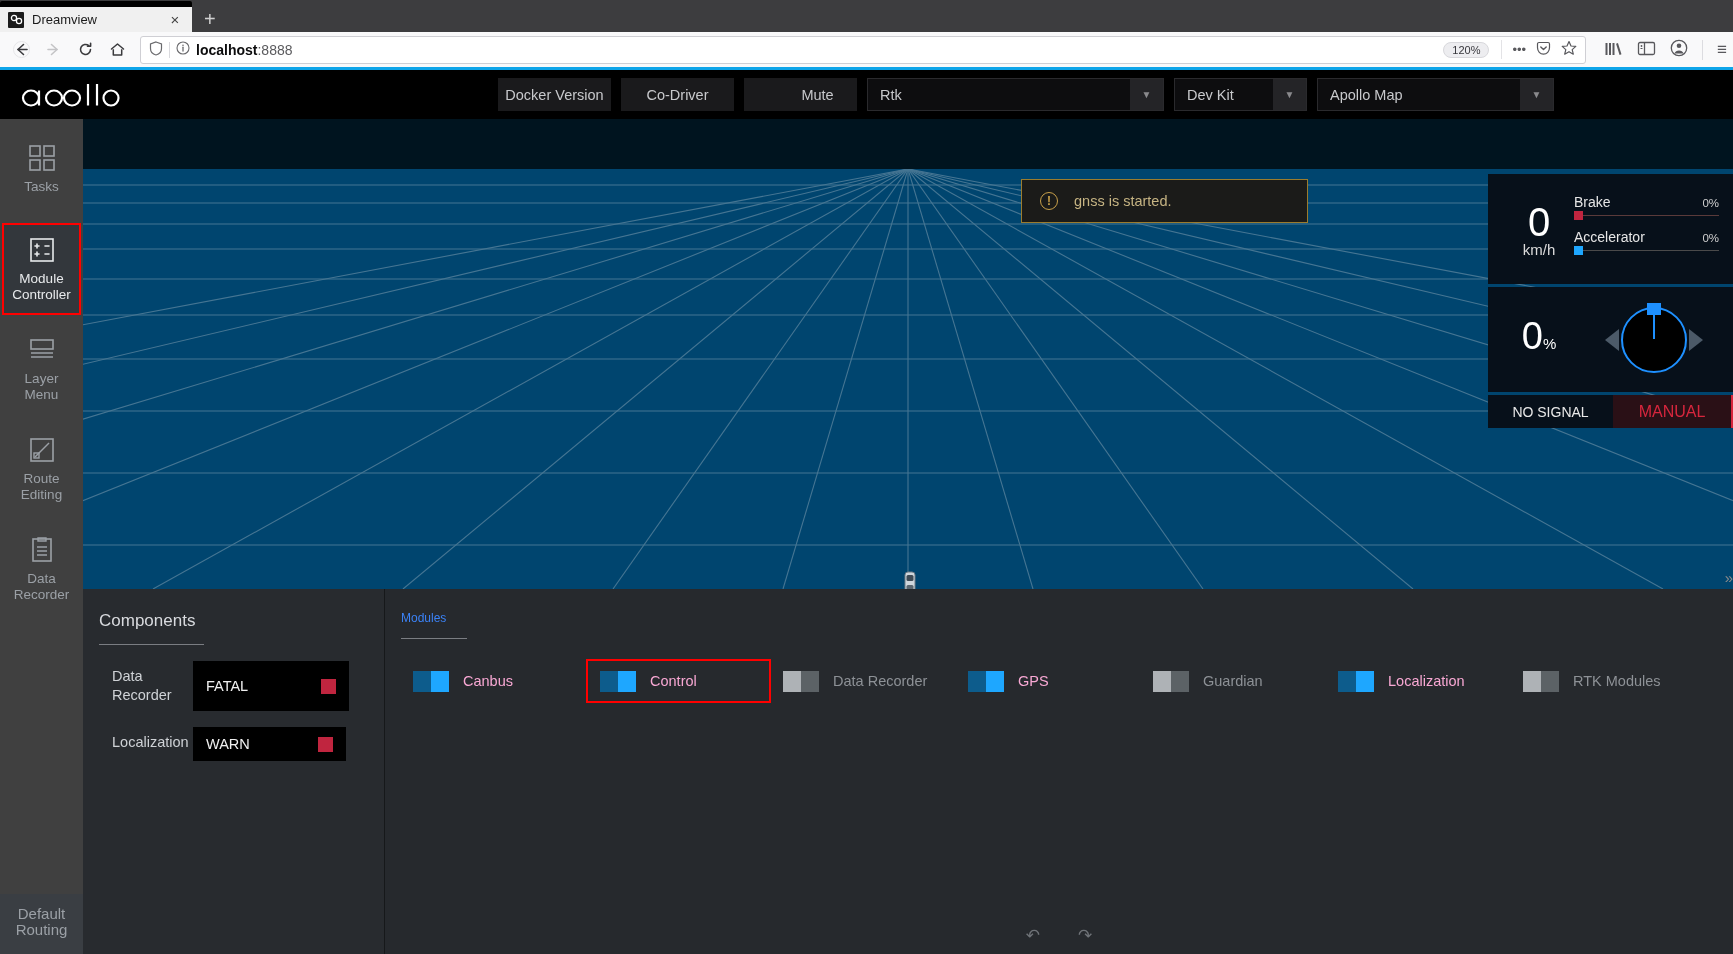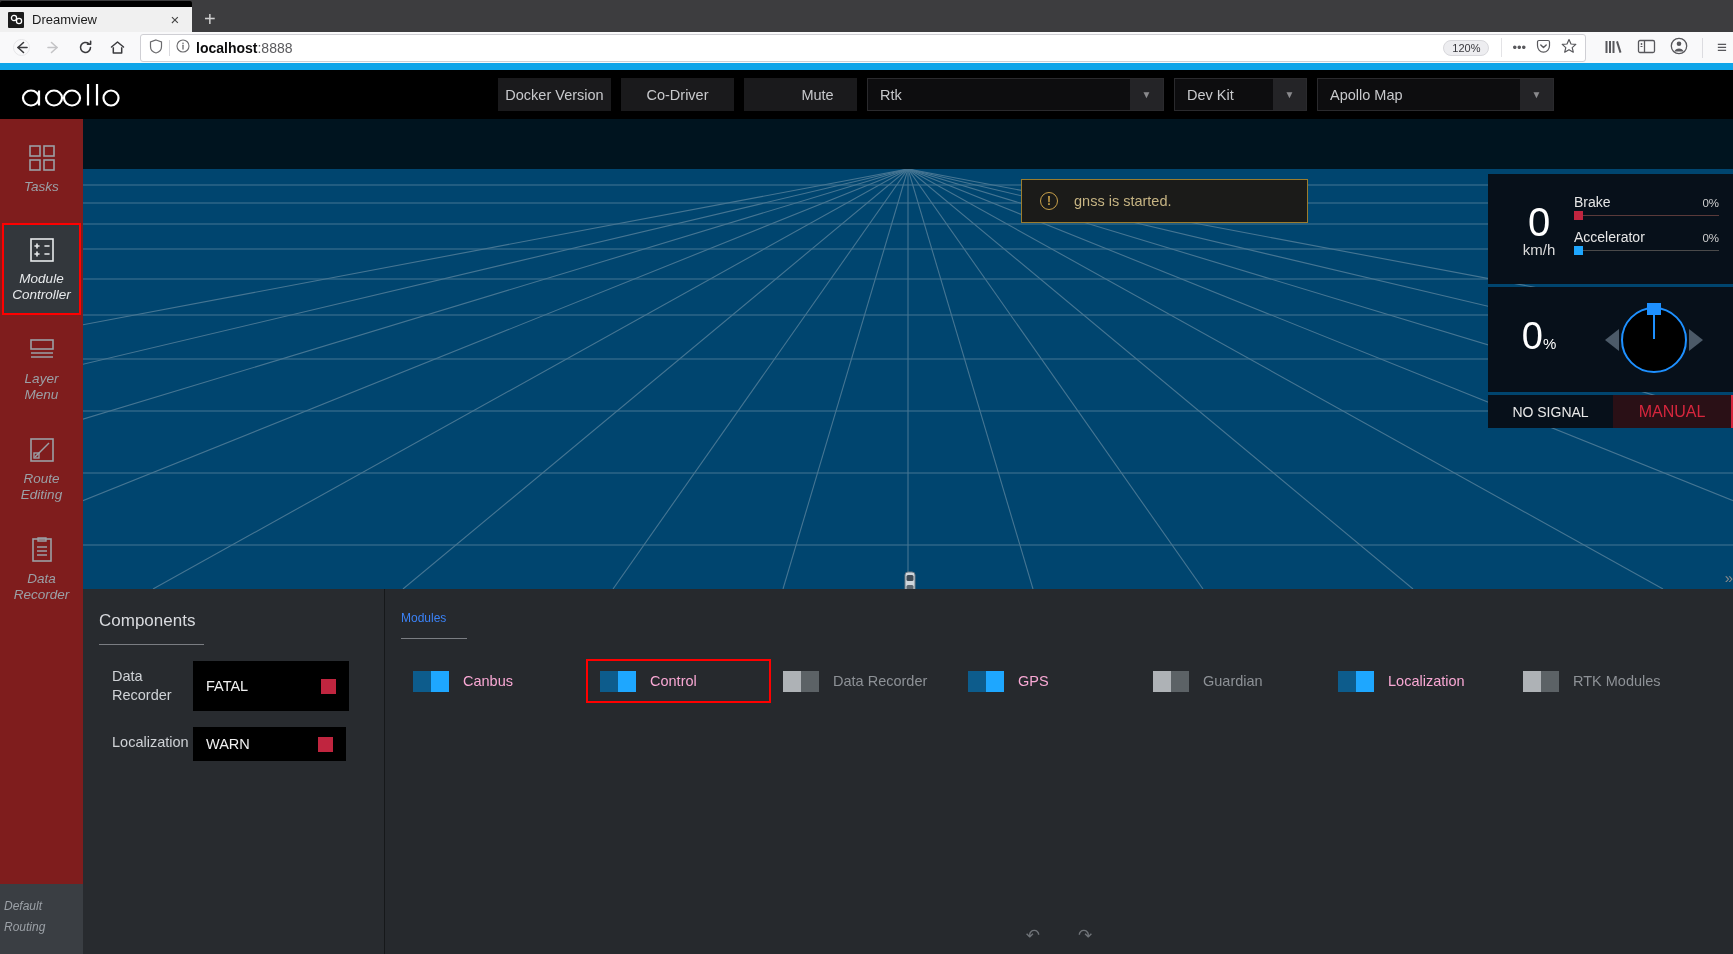--- a/index.html
+++ b/index.html
@@ -25,21 +25,21 @@
     width: 16px; height: 16px; background: #1b1b1b; color: #fff;
     font-size: 10px; display: flex; align-items: center; justify-content: center;
     font-family: "Liberation Mono", monospace; border-radius: 1px; flex: 0 0 auto;
   }
   .tab-title { font-size: 13px; color: #1a1a1a; flex: 1 1 auto; white-space: nowrap; overflow: hidden; }
   .tab-close { font-size: 15px; color: #444; width: 18px; text-align: center; cursor: default; }
   .tab-new { font-size: 20px; color: #d0d0d0; padding: 0 12px 3px 12px; line-height: 1; }
 
   .navbar {
     height: 38px; background: #f9f9fa; display: flex; align-items: center;
-    padding: 0 6px; gap: 2px; border-bottom: 7px solid #0ea5e9;
+    padding: 0 6px; gap: 2px; border-bottom: 3px solid #0ea5e9;
   }
   .nav-btn {
     width: 30px; height: 28px; display: flex; align-items: center; justify-content: center;
     color: #4a4a4f; font-size: 16px;
   }
   .nav-btn.disabled { color: #c4c4c6; }
   .urlbar {
     flex: 1 1 auto; height: 28px; background: #fff; border: 1px solid #cfcfd4;
     border-radius: 3px; display: flex; align-items: center; padding: 0 4px 0 8px;
     margin: 0 6px; gap: 6px;
@@ -84,35 +84,35 @@
     width: 33px; height: 31px; background: #242427; display: flex; align-items: center;
     justify-content: center; color: #8a8a8d; font-size: 10px;
   }
   .sel-rtk { width: 297px; }
   .sel-vehicle { width: 133px; }
   .sel-map { width: 237px; }
 
   
   .sidebar {
     position: absolute; left: 0; top: 49px; width: 83px; height: 835px;
-    background: #7f1d1d; display: flex; flex-direction: column; font-style: italic;
+    background: #404040; display: flex; flex-direction: column;
   }
   .side-item {
     height: 100px; display: flex; flex-direction: column; align-items: center;
     justify-content: center; gap: 7px; color: #9ba0a6; font-size: 13.5px;
     line-height: 16px; text-align: center; position: relative;
   }
   .side-item.active {
     background: #33373c; border: 2px solid #ff0000; height: 92px; margin: 4px 2px;
   }
   .side-icon { width: 32px; height: 28px; display: flex; align-items: center; justify-content: center; }
   .side-spacer { flex: 1 1 auto; }
   .side-bottom {
-    background: #3a3e43; color: #9ba0a6; font-size: 12px; line-height: 21px;
-    text-align: left; padding: 12px 4px 16px 4px;
+    background: #3a3e43; color: #9ba0a6; font-size: 15px; line-height: 16px;
+    text-align: center; padding: 12px 4px 16px 4px;
   }
 
   
   .viewport {
     position: absolute; left: 83px; top: 49px; width: 1650px; height: 470px;
     background: #002a45; overflow: hidden;
   }
   .vp-sky { position: absolute; left: 0; top: 0; width: 100%; height: 50px; background: #00141f; }
   .vp-ground {
     position: absolute; left: 0; top: 50px; width: 100%; height: 420px;

